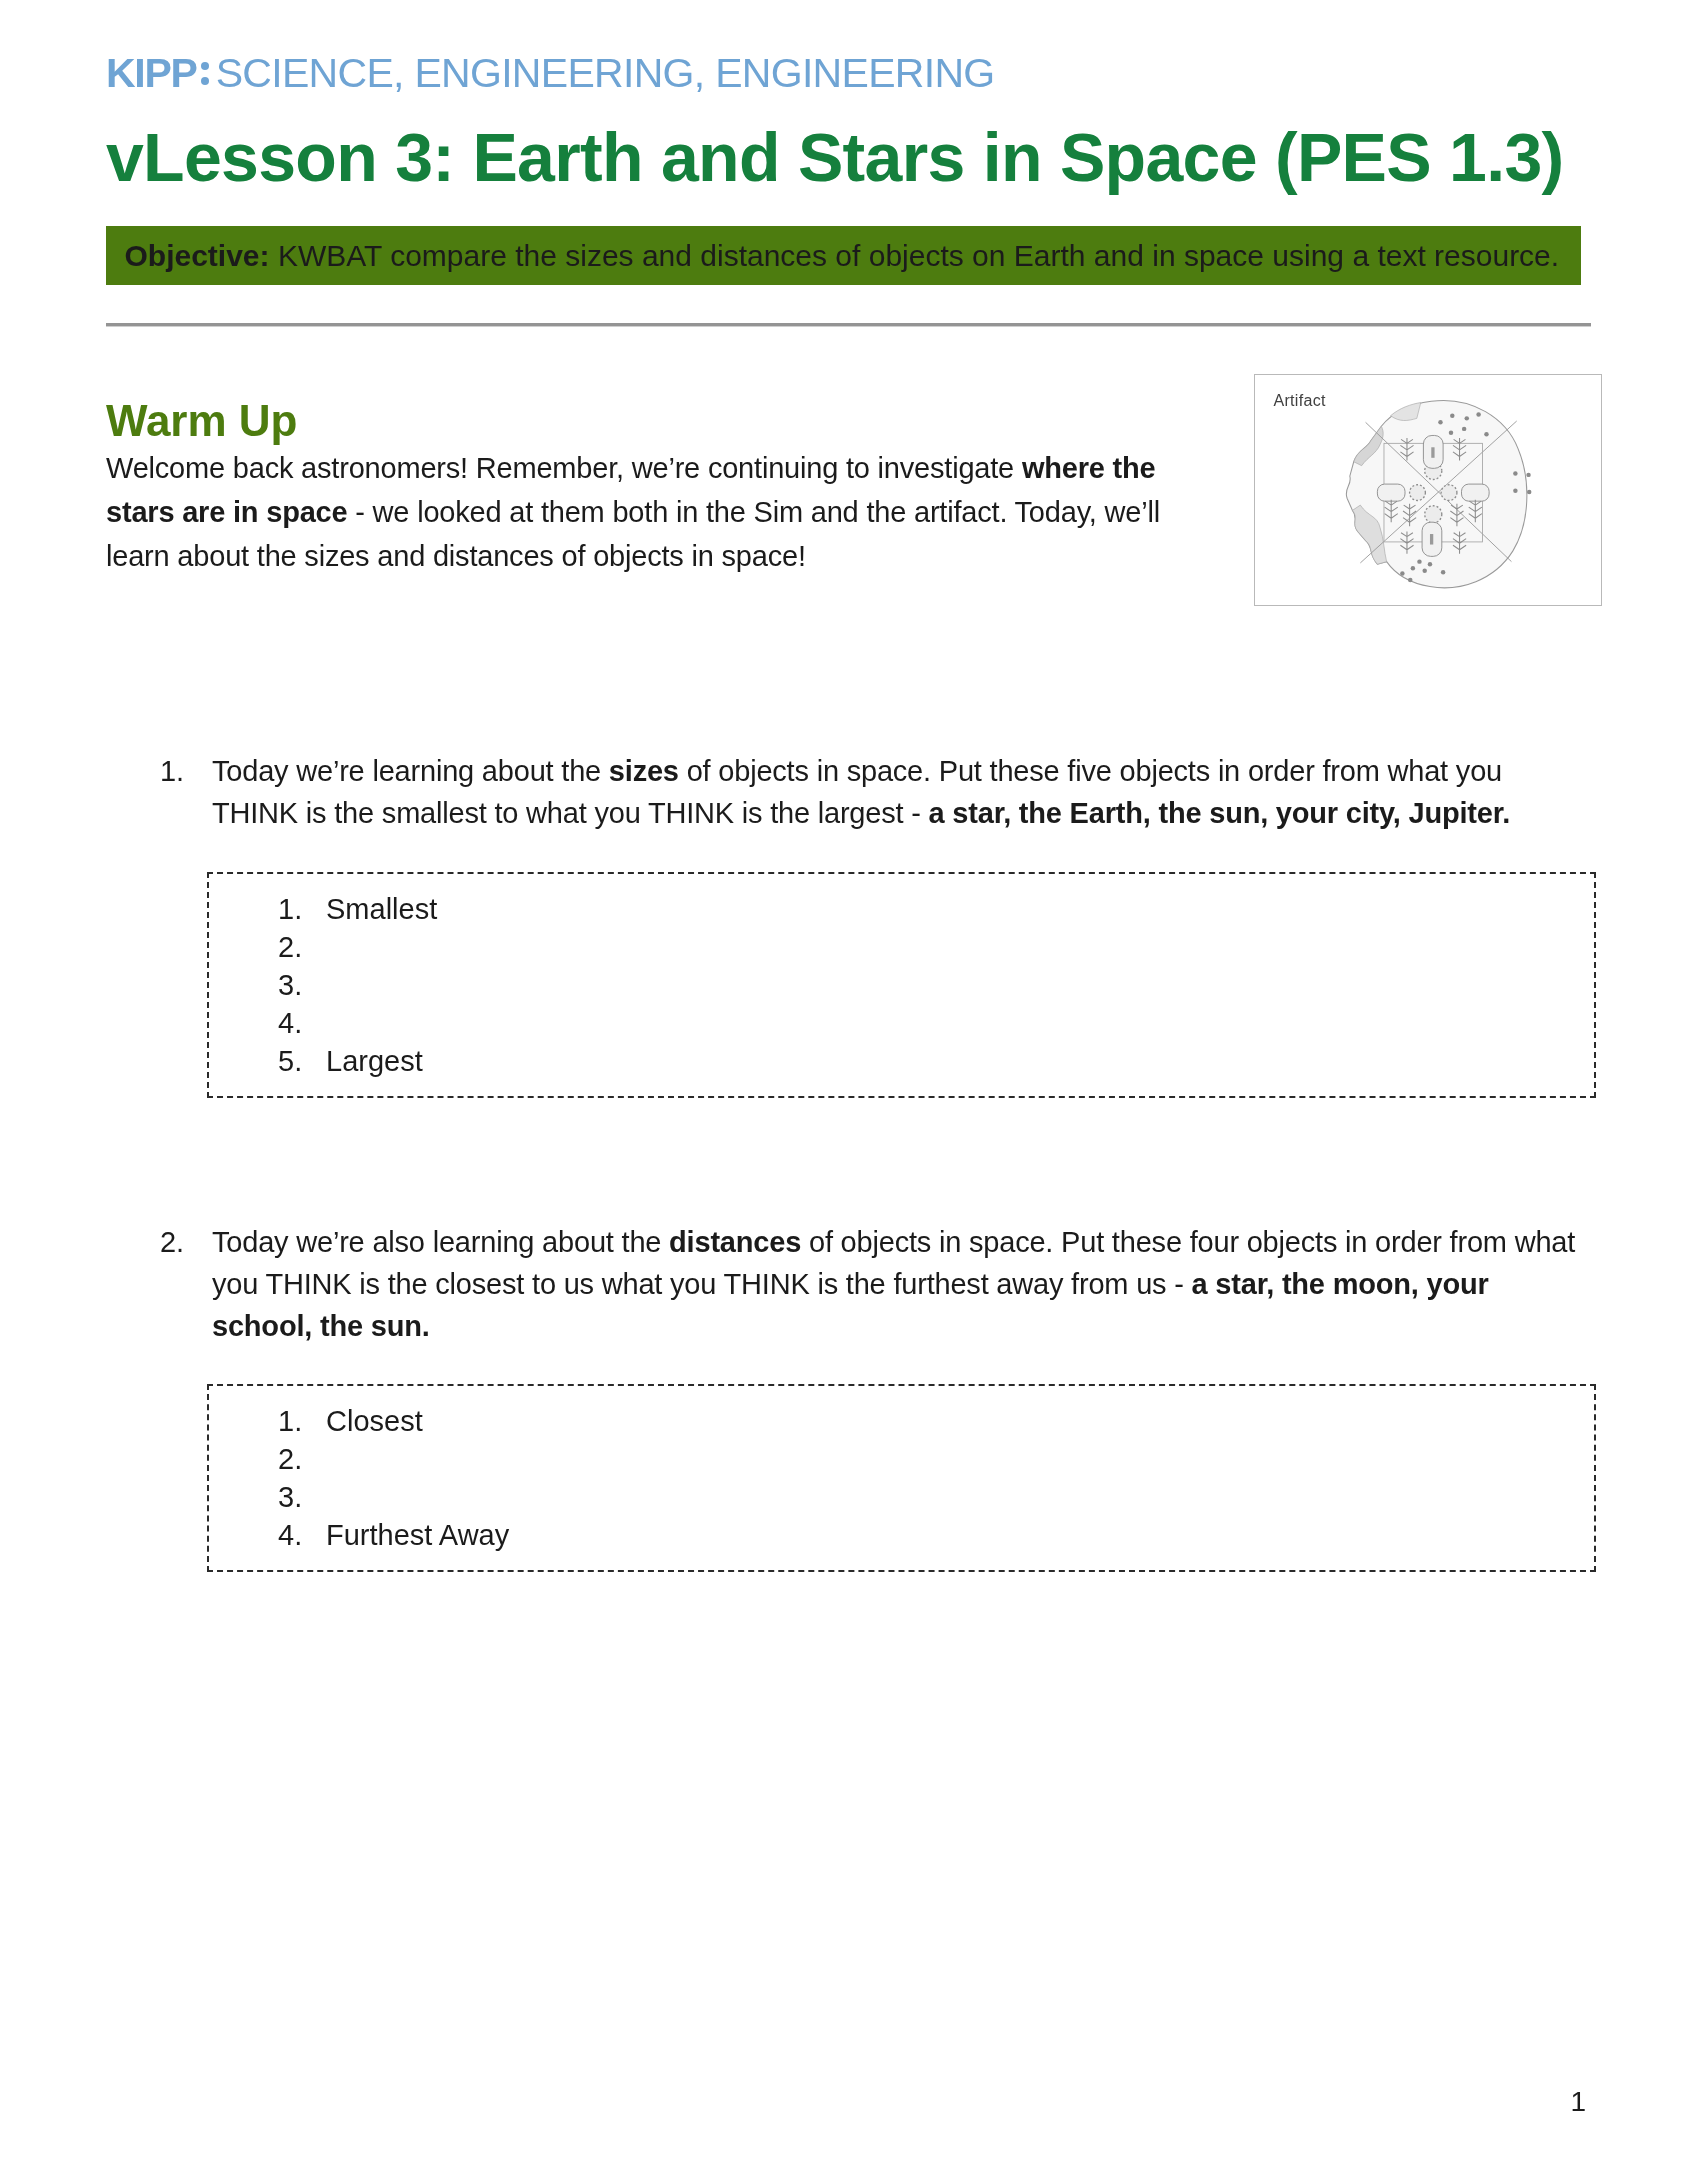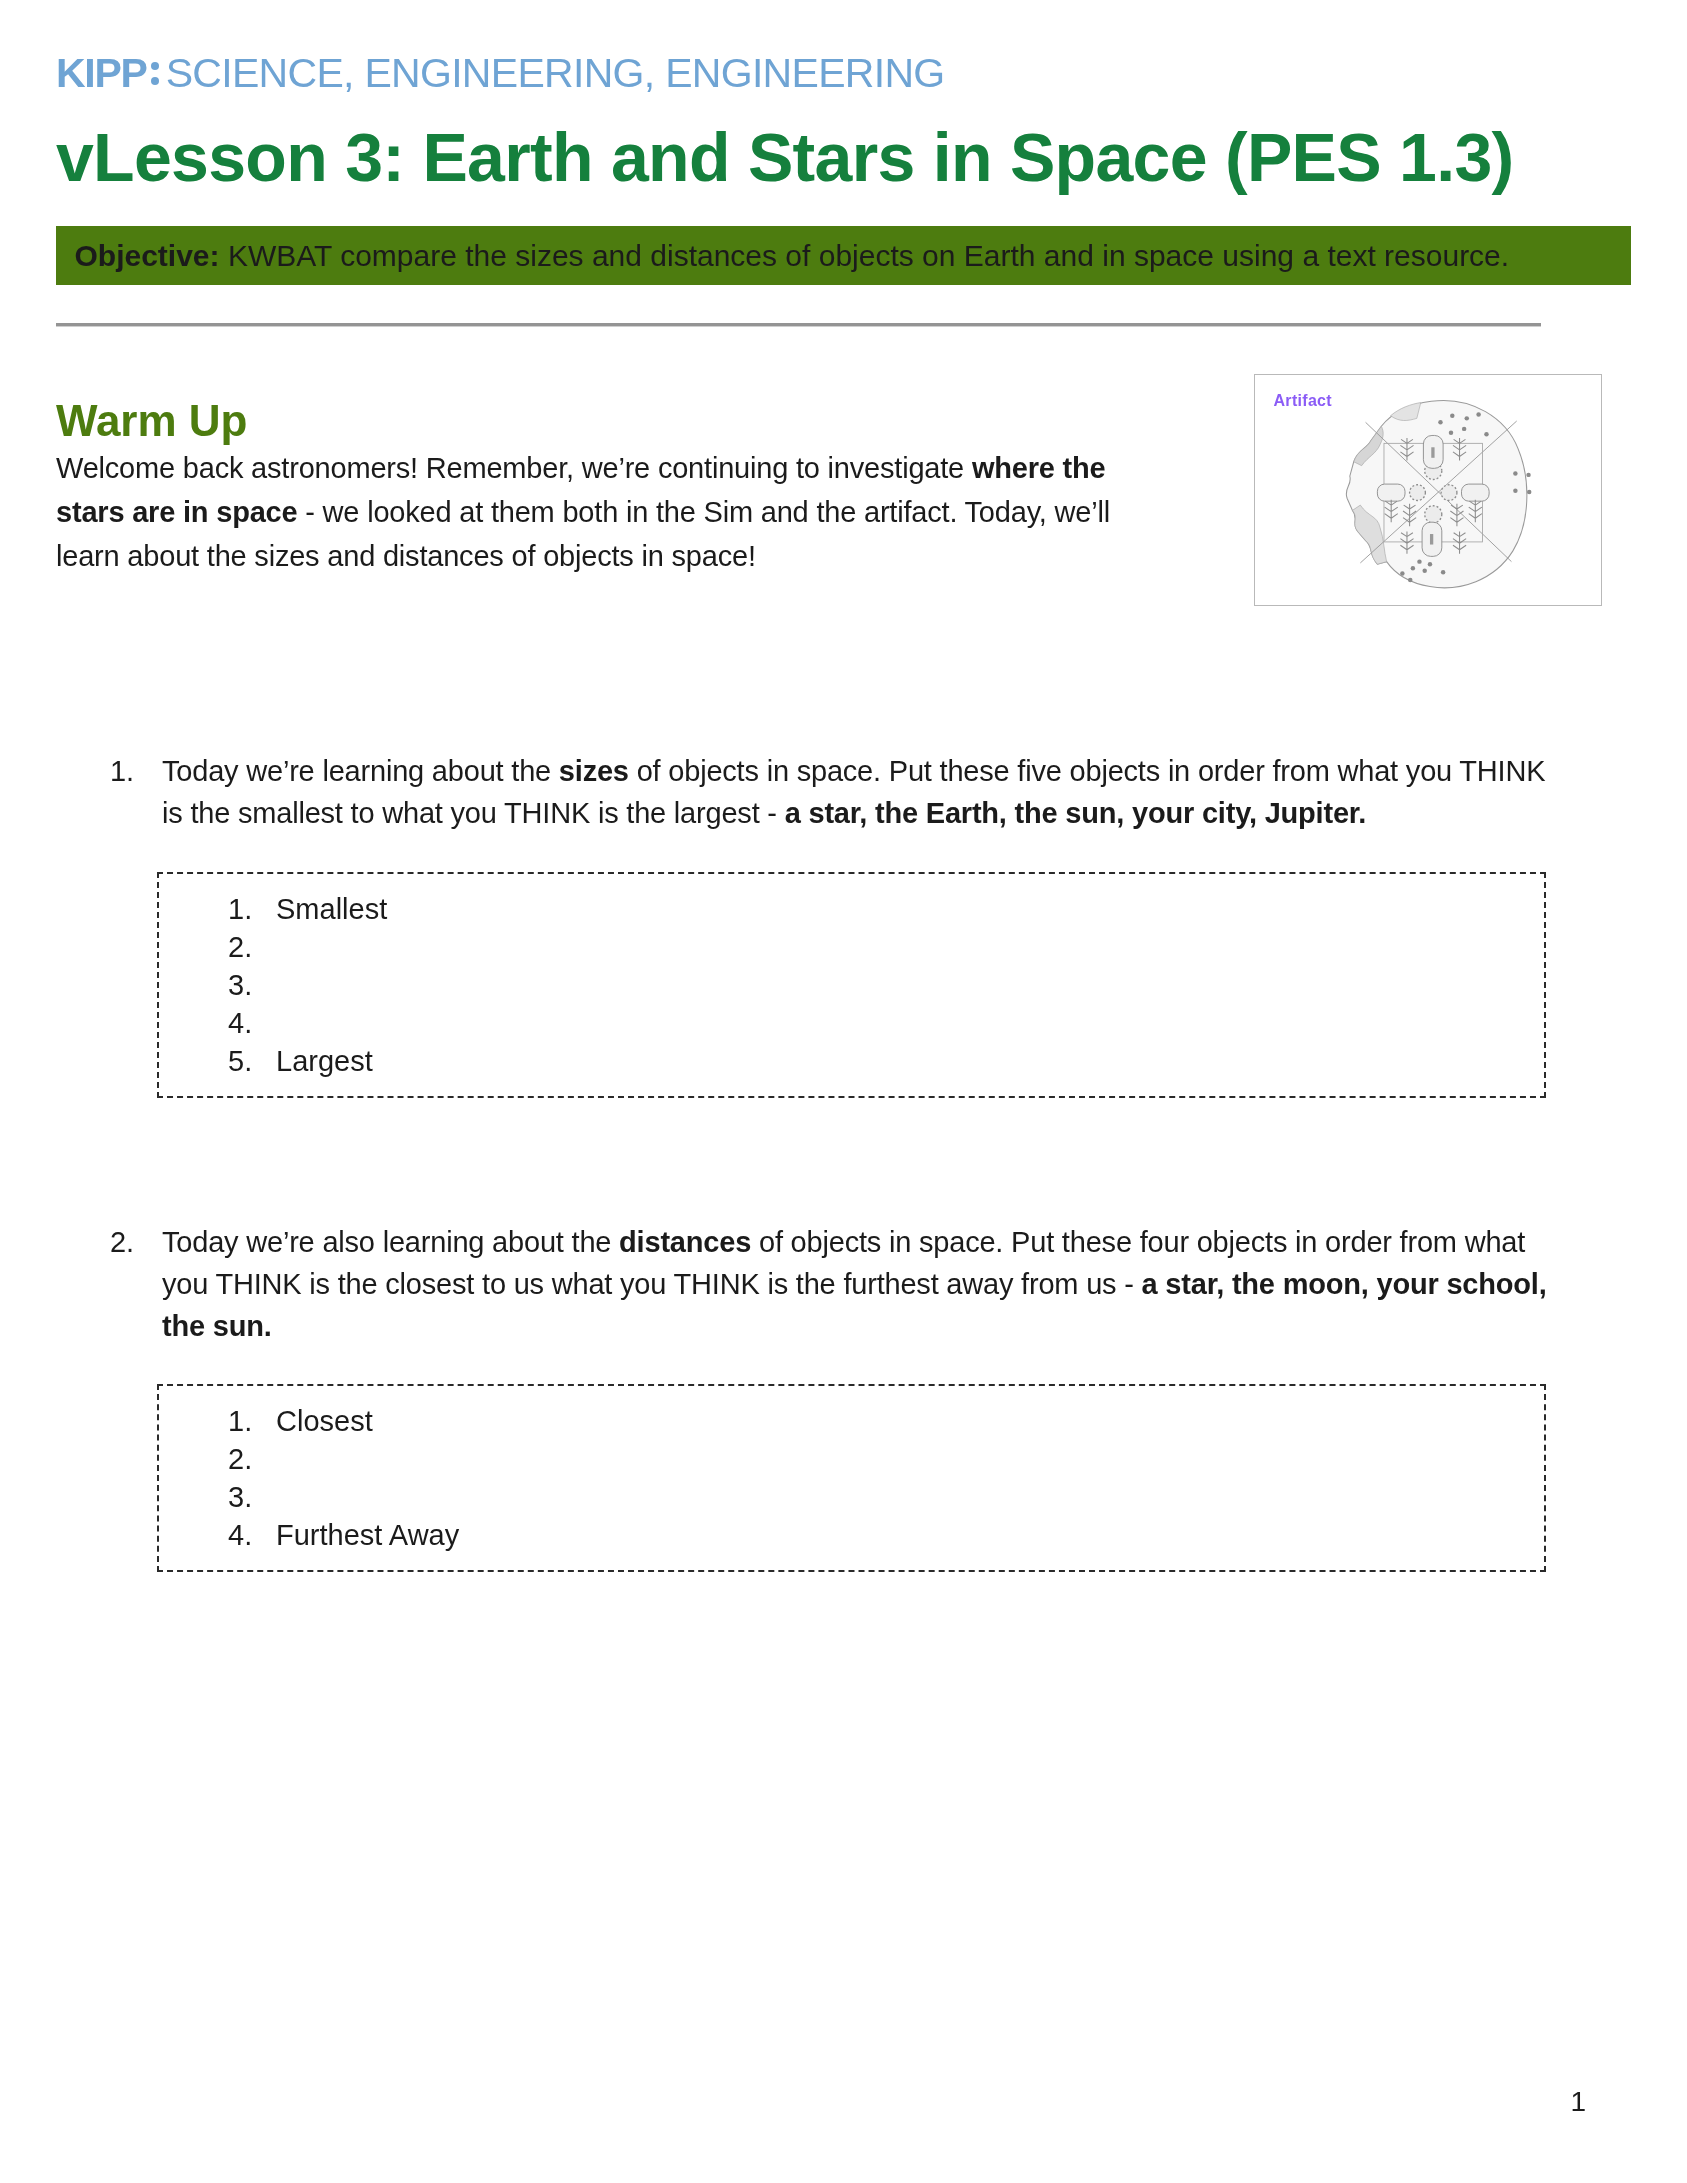--- a/index.html
+++ b/index.html
@@ -4,21 +4,21 @@
 <style>
   html, body { margin: 0; padding: 0; background: #ffffff; }
   body { font-family: "Liberation Sans", sans-serif; color: #1b1b1b; }
 
   .page {
     position: relative;
     width: 1687px;
     height: 2183px;
     background: #ffffff;
     box-sizing: border-box;
-    padding: 0 56px;
+    padding: 0 106px;
     overflow: hidden;
   }
 
   
   .logo-row {
     padding-top: 53px;
     display: flex;
     align-items: center;
     line-height: 1;
     white-space: nowrap;
@@ -98,22 +98,22 @@
     height: 232px;
     border: 1.3px solid #b9b9b9;
     background: #ffffff;
     box-sizing: border-box;
   }
   .artifact-label {
     position: absolute;
     left: 18.5px;
     top: 17px;
     font-size: 16px;
-    font-weight: 700;
-    color: #8b5cf6;
+    font-weight: 400;
+    color: #404040;
     letter-spacing: 0.3px;
   }
   .artifact-card svg { display: block; width: 100%; height: 100%; }
 
   
   .question {
     display: flex;
     font-size: 29px;
     line-height: 42px;
     letter-spacing: -0.2px;

